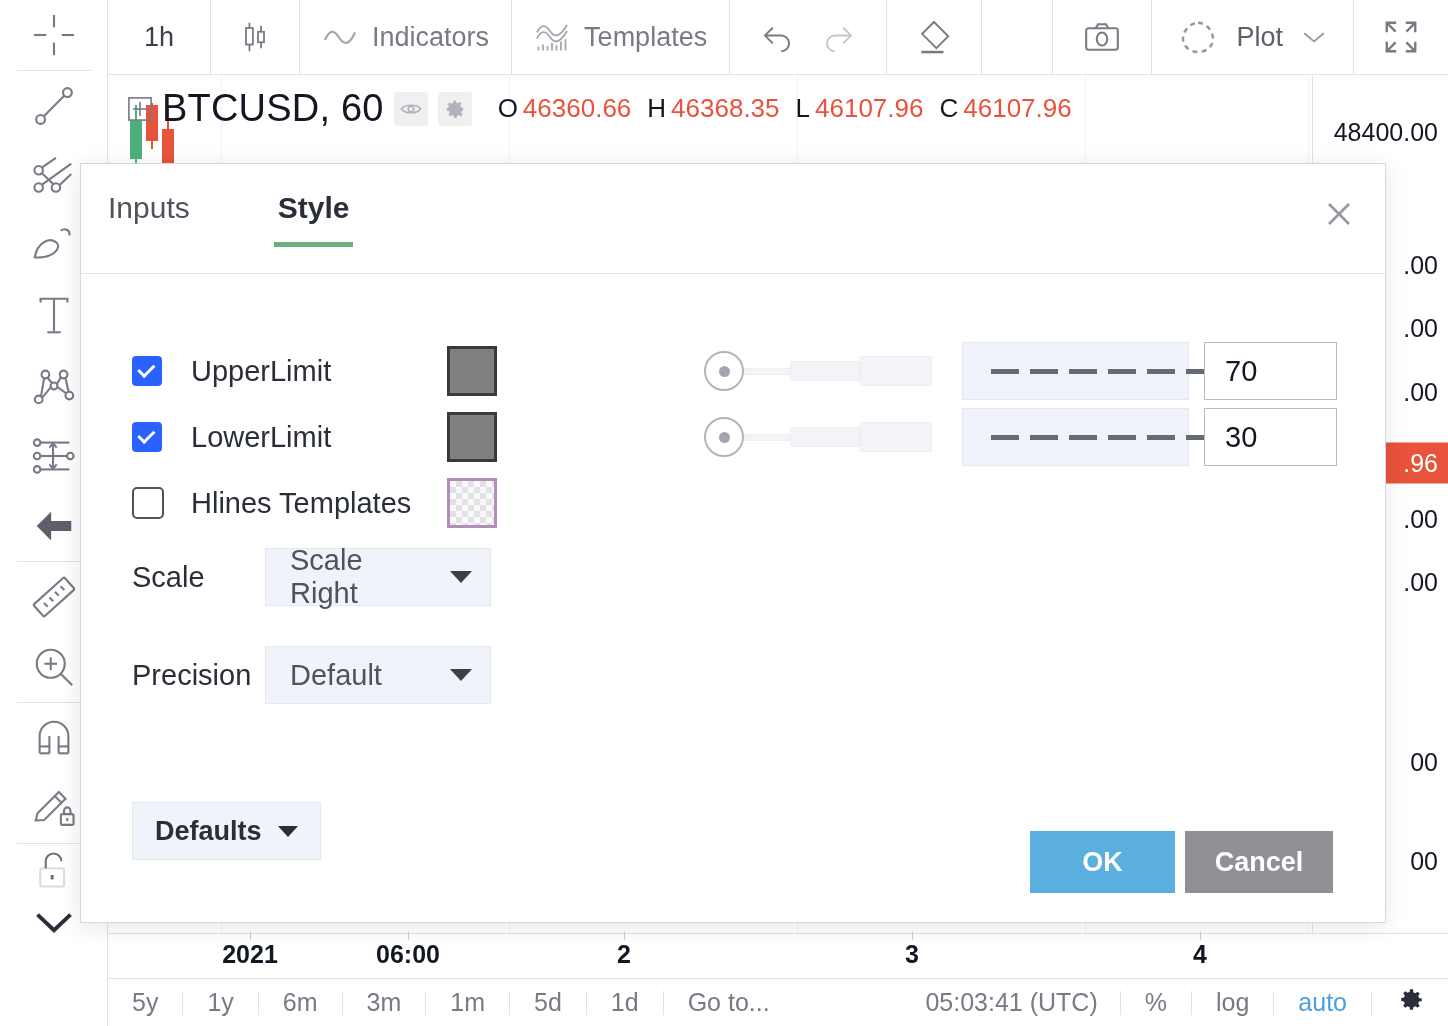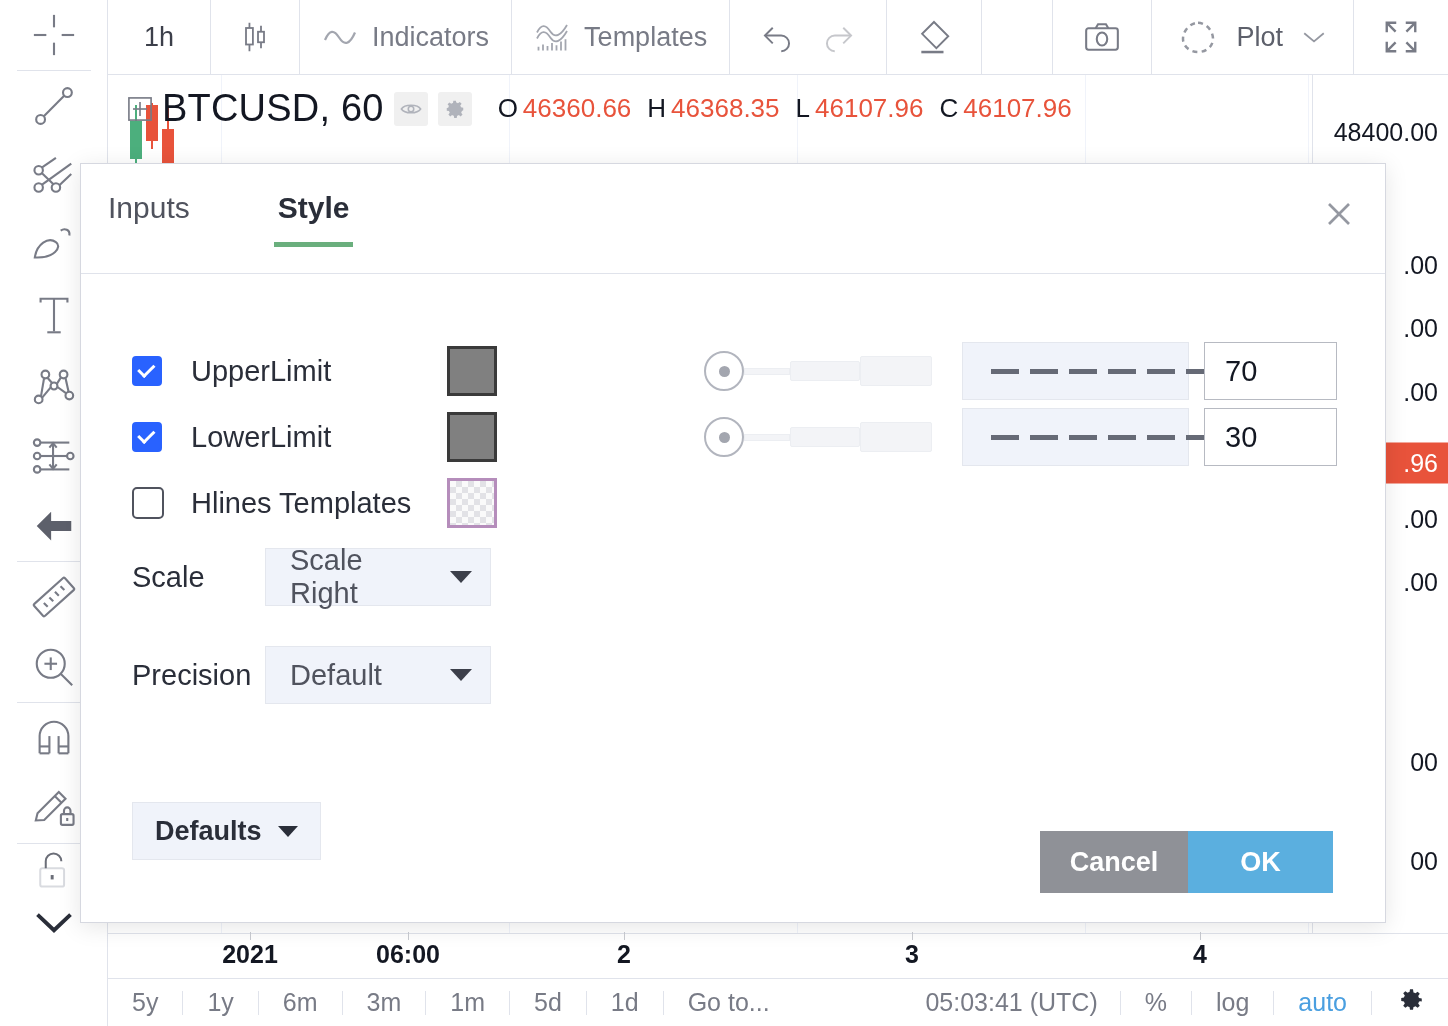--- a/index.html
+++ b/index.html
@@ -702,18 +702,18 @@
         </div>
       </div>
     </div>
 
     <div id="modal-foot">
       <div id="btn-defaults">
         <span>Defaults</span>
         <span class="caret"></span>
       </div>
       <div id="foot-right">
+        <div class="btn" id="btn-ok">OK</div>
         <div class="btn" id="btn-cancel">Cancel</div>
-        <div class="btn" id="btn-ok">OK</div>
       </div>
     </div>
   </div>
 </div>
 
 </body></html>

